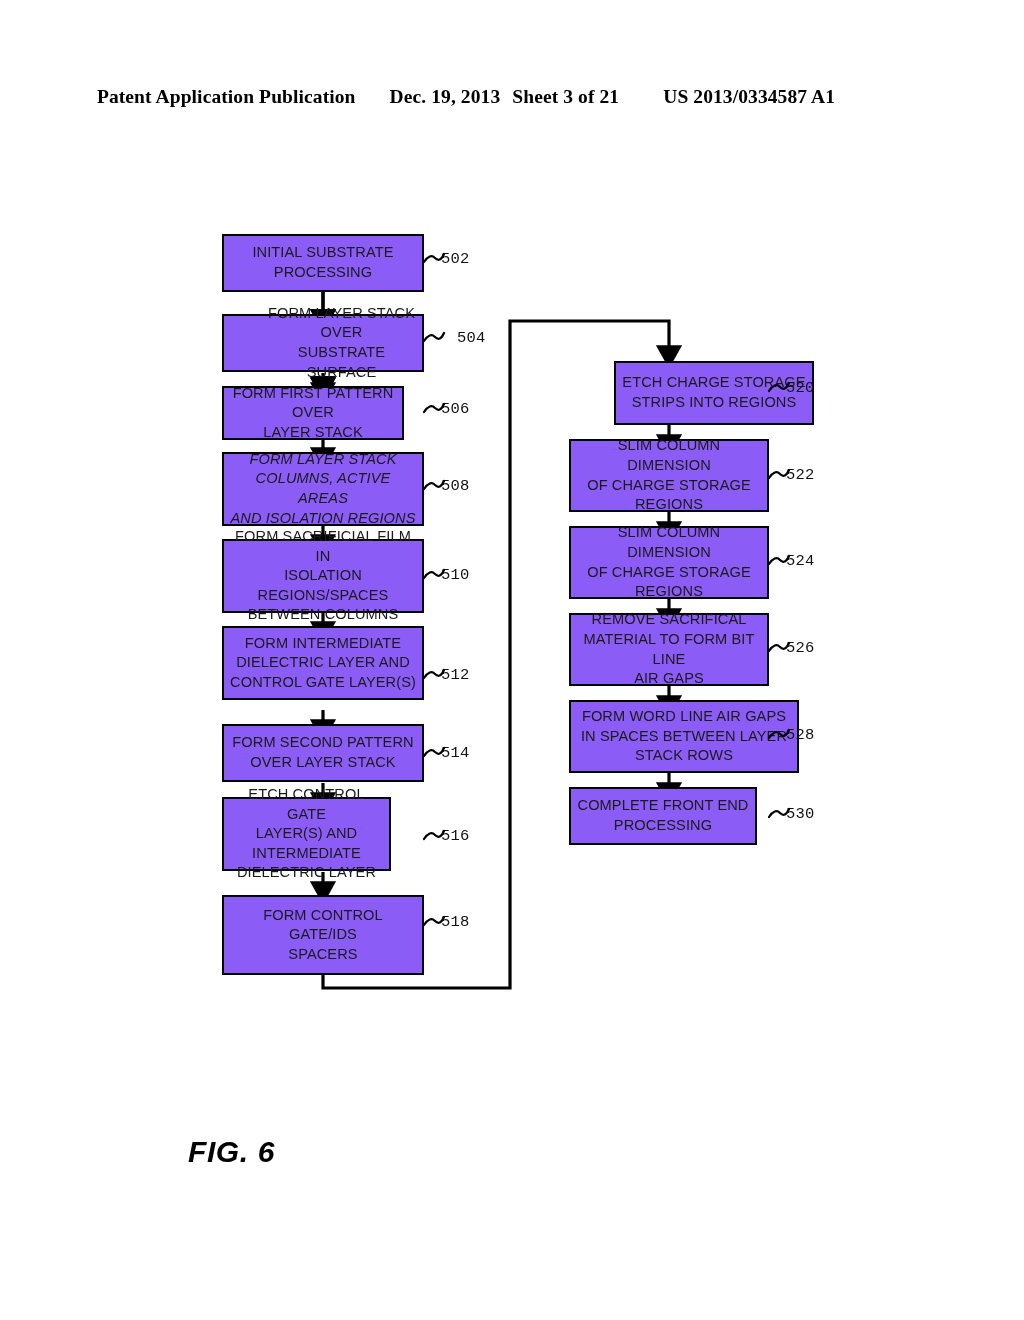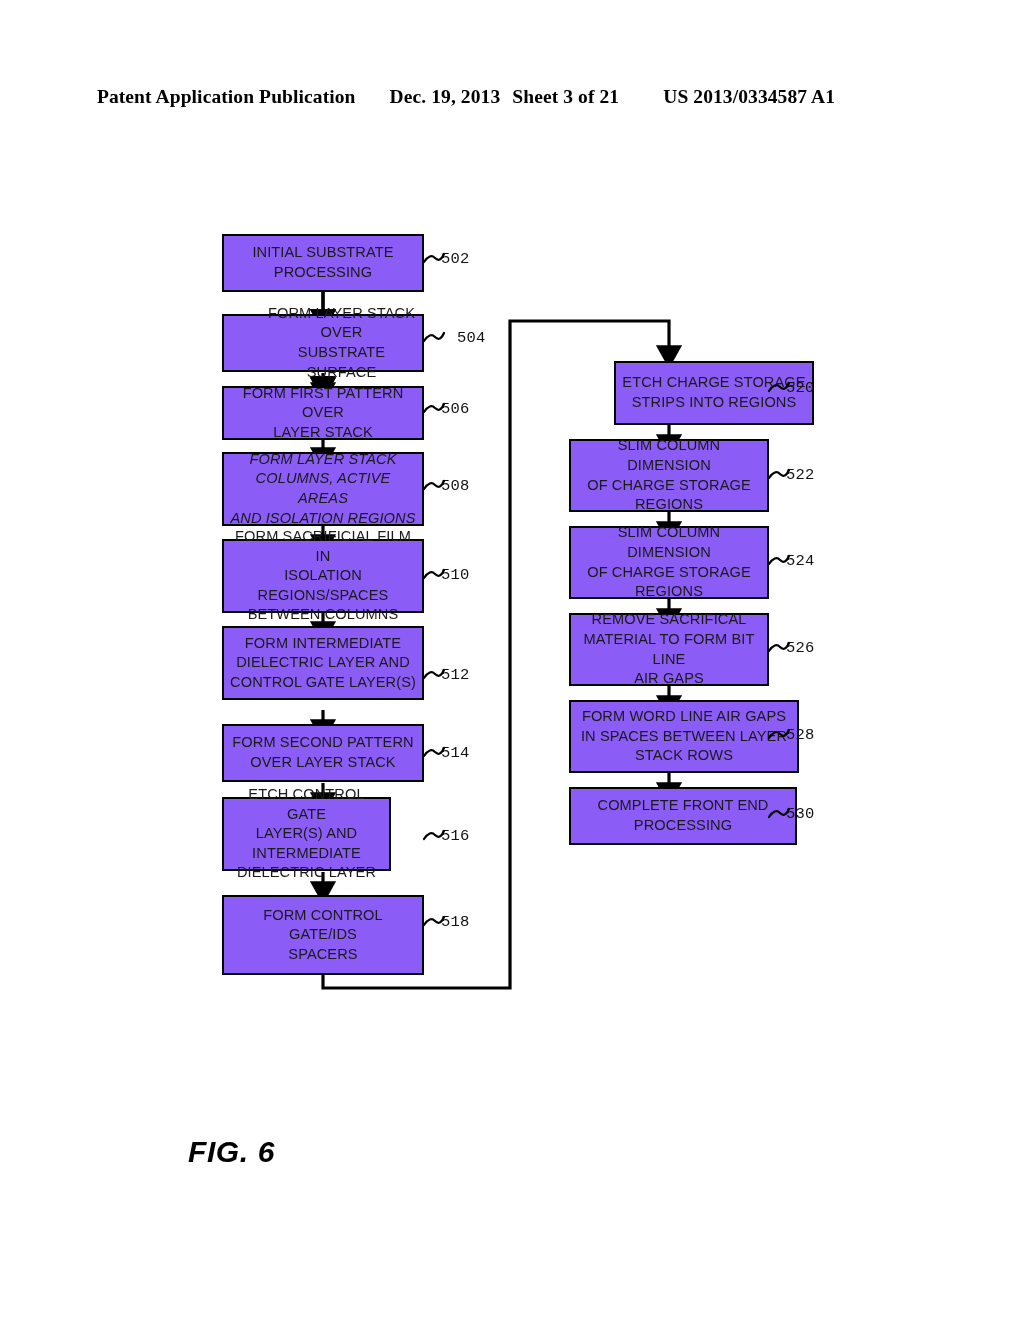--- a/index.html
+++ b/index.html
@@ -147,21 +147,21 @@
 PROCESSING</span>
 </div>
 <div class="ref-label" style="left:441px; top:250px;">502</div>
 
 <div class="flow-box" style="left:222px; top:314px; width:202px; height:58px;padding-left:43px;">
   <span class="box-text">FORM LAYER STACK OVER
 SUBSTRATE SURFACE</span>
 </div>
 <div class="ref-label" style="left:441px; top:329px;margin-left:16px;">504</div>
 
-<div class="flow-box" style="left:222px; top:386px; width:202px; height:54px;">
+<div class="flow-box" style="left:222px; top:386px; width:182px; height:54px;">
   <span class="box-text">FORM FIRST PATTERN OVER
 LAYER STACK</span>
 </div>
 <div class="ref-label" style="left:441px; top:400px;">506</div>
 
 <div class="flow-box" style="left:222px; top:452px; width:202px; height:74px;font-style:italic;">
   <span class="box-text">FORM LAYER STACK
 COLUMNS, ACTIVE AREAS
 AND ISOLATION REGIONS</span>
 </div>
@@ -227,21 +227,21 @@
 </div>
 <div class="ref-label" style="left:786px; top:639px;">526</div>
 
 <div class="flow-box" style="left:569px; top:700px; width:230px; height:73px;">
   <span class="box-text">FORM WORD LINE AIR GAPS
 IN SPACES BETWEEN LAYER
 STACK ROWS</span>
 </div>
 <div class="ref-label" style="left:786px; top:726px;">528</div>
 
-<div class="flow-box" style="left:569px; top:787px; width:228px; height:58px;">
+<div class="flow-box" style="left:569px; top:787px; width:188px; height:58px;">
   <span class="box-text">COMPLETE FRONT END
 PROCESSING</span>
 </div>
 <div class="ref-label" style="left:786px; top:805px;">530</div>
 
 <svg width="1024" height="1320" viewBox="0 0 1024 1320" style="position:absolute; left:0; top:0; pointer-events:none;">
   <g stroke="#000" stroke-width="2.2" fill="none" stroke-linecap="round">
     <path d="M424 262 q6 -9 11 -4 q5 5 9 -4"></path>
     <path d="M424 341 q6 -9 11 -4 q5 5 9 -4"></path>
     <path d="M424 412 q6 -9 11 -4 q5 5 9 -4"></path>

